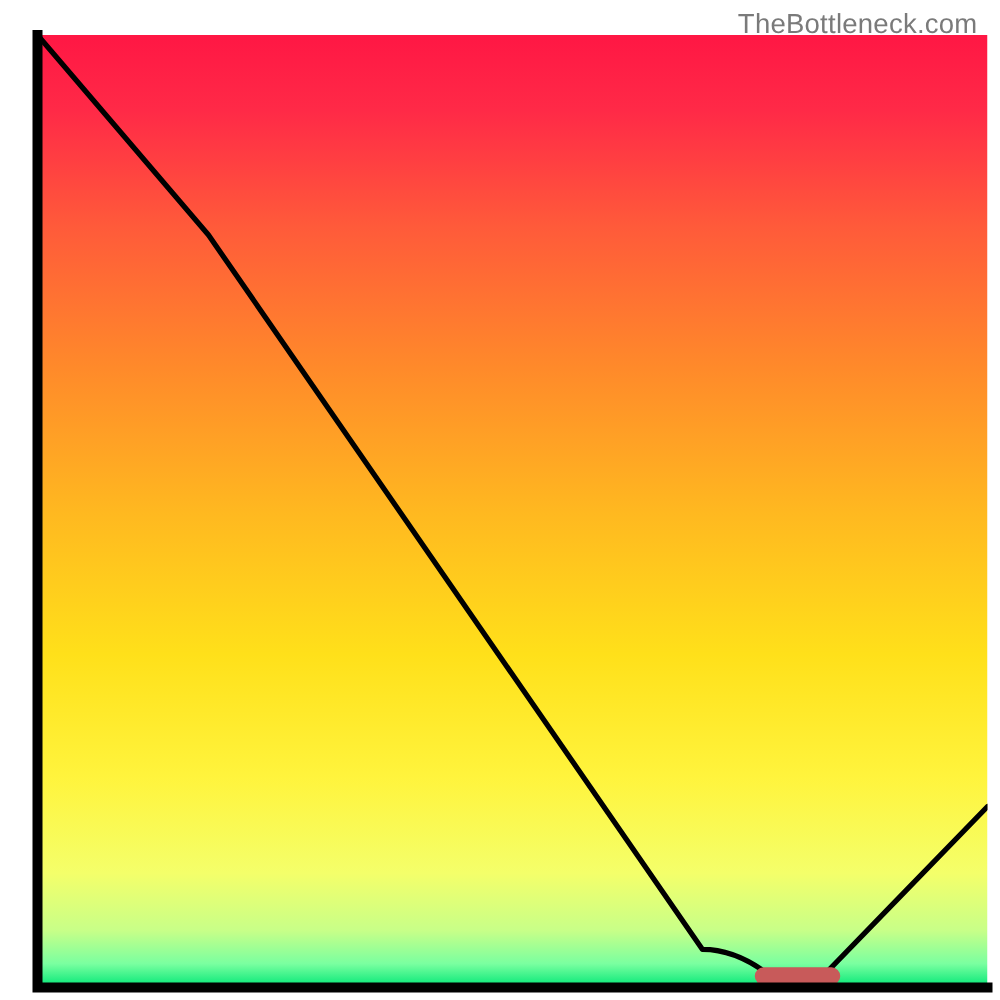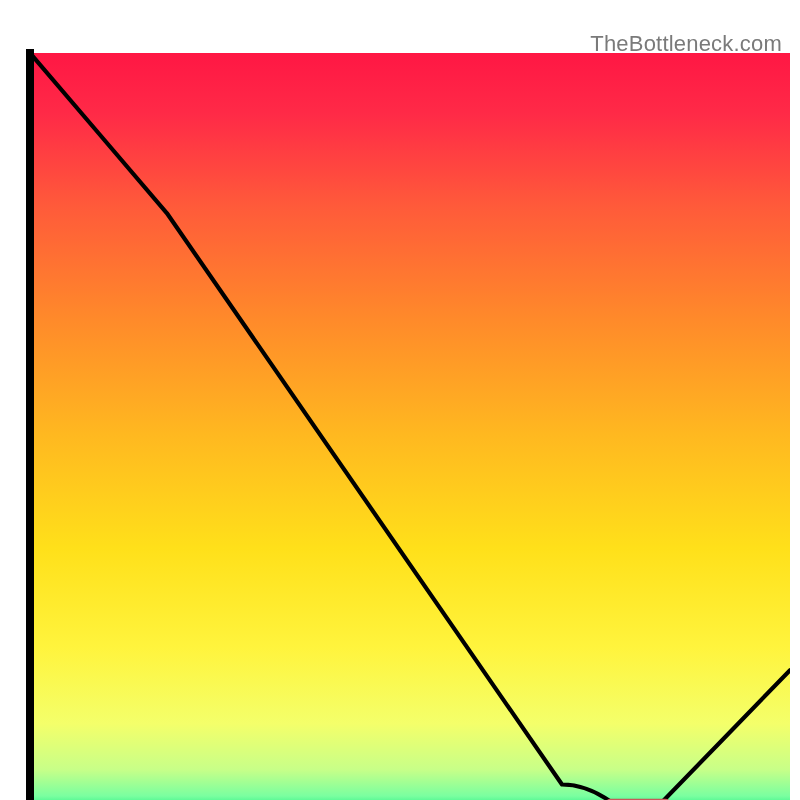--- a/index.html
+++ b/index.html
@@ -7,21 +7,20 @@
     padding: 0;
     width: 800px;
     height: 800px;
     background: #ffffff;
     font-family: -apple-system, BlinkMacSystemFont, "Segoe UI", Arial, sans-serif;
   }
   .chart-wrapper {
     position: relative;
     width: 800px;
     height: 753px;
-    margin-top: 25px;
   }
   .watermark {
     position: absolute;
     top: 6px;
     right: 18px;
     color: #7a7a7a;
     font-size: 22px;
     font-weight: 400;
     letter-spacing: 0.2px;
     z-index: 10;

